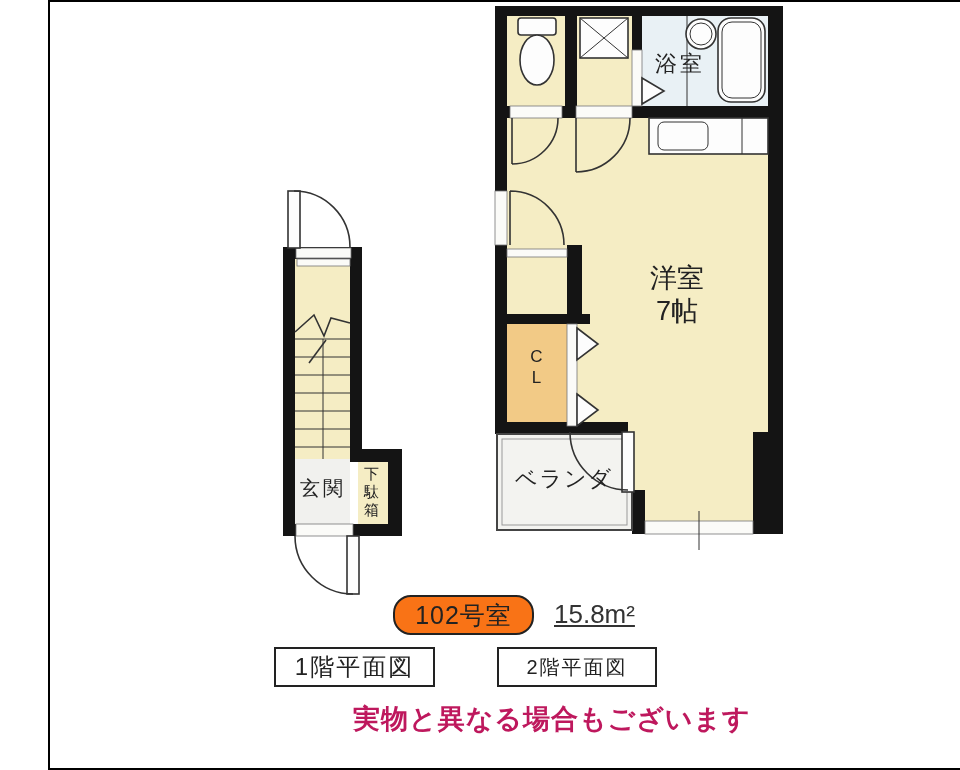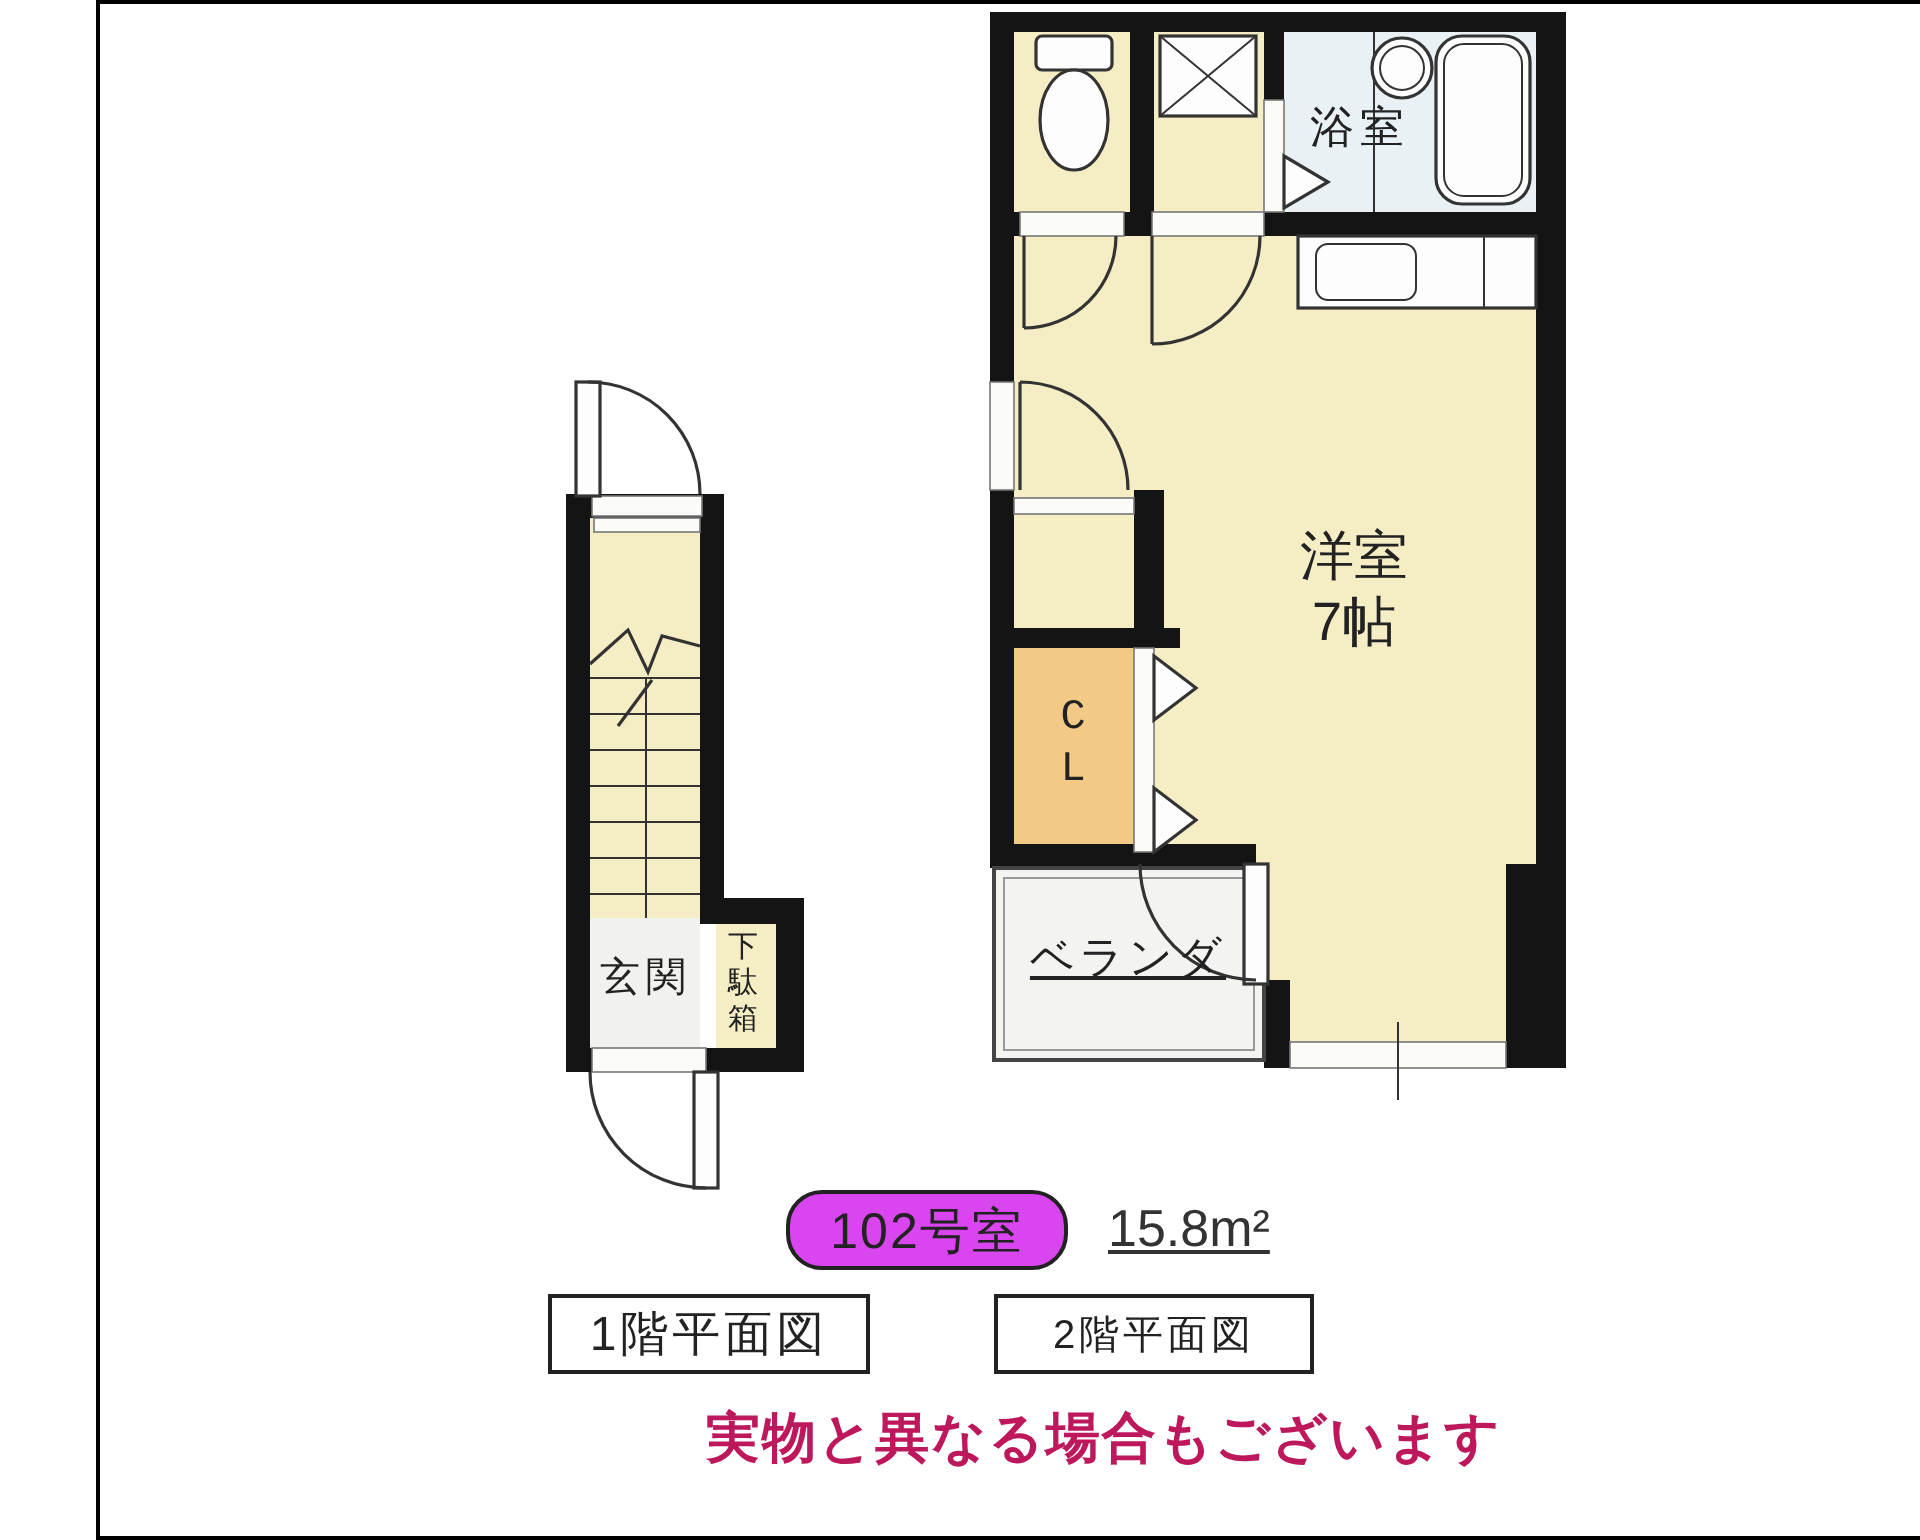--- a/index.html
+++ b/index.html
@@ -13,21 +13,21 @@
   .vergray{fill:var(--veranda-gray,#f3f3f0);}
   .engray{fill:var(--entrance-gray,#f1f1ee);}
   .fix{fill:#fdfdfd;stroke:#333;stroke-width:1.6;}
   .ln{fill:none;stroke:#333;stroke-width:1.6;}
   .thin{stroke-width:1;}
   .opening{fill:#fbfbf8;stroke:#777;stroke-width:0.8;}
   .lbl{position:absolute;color:#222;}
   .center{text-align:center;}
   .stack{word-break:break-all;line-height:1.22;}
   .boxed{border:2px solid #222;background:#fff;display:flex;align-items:center;justify-content:center;text-align:center;}
-  .pill{border:2px solid #222;border-radius:18px;background:#d946ef;display:flex;align-items:center;justify-content:center;}
+  .pill{border:2px solid #222;border-radius:18px;background:#f97316;display:flex;align-items:center;justify-content:center;}
   .disc{font-size:27px;font-weight:600;letter-spacing:1px;line-height:33px;color:#be185d;}
 </style>
 </head>
 <body>
 
 <div class="canvas">
 
   <svg class="plan" viewBox="0 0 956 766">
 
     <g>
@@ -150,23 +150,23 @@
     </g>
   </svg>
 
   <div class="lbl center" style="left:598px;top:47px;width:64px;font-size:22px;letter-spacing:3px;">浴室</div>
 
   <div class="lbl center" style="left:583px;top:260px;width:88px;font-size:27px;line-height:33px;">
     <div>洋室</div>
     <div>7帖</div>
   </div>
 
-  <div class="lbl stack center" style="left:476px;top:345px;width:21px;font-size:21px;font-family:Liberation Mono, monospace;">CL</div>
+  <div class="lbl stack center" style="left:476px;top:345px;width:21px;font-size:17px;">CL</div>
 
-  <div class="lbl center" style="left:458px;top:462px;width:112px;font-size:22px;letter-spacing:2px;text-decoration:underline;">ベランダ</div>
+  <div class="lbl center" style="left:458px;top:462px;width:112px;font-size:22px;letter-spacing:2px;">ベランダ</div>
 
   <div class="lbl center" style="left:246px;top:473px;width:54px;font-size:20px;letter-spacing:3px;font-family:Liberation Mono, monospace;">玄関</div>
 
   <div class="lbl stack" style="left:314px;top:463px;width:17px;font-size:15px;line-height:18px;">下駄箱</div>
 
   <div class="lbl pill" style="left:343px;top:593px;width:137px;height:36px;font-size:25px;letter-spacing:1px;">102号室</div>
 
   <div class="lbl" style="left:504px;top:597px;font-size:26px;font-weight:500;color:#333;text-decoration:underline;">15.8m²</div>
 
   <div class="lbl boxed" style="left:224px;top:645px;width:157px;height:36px;font-size:24px;letter-spacing:2px;">1階平面図</div>

